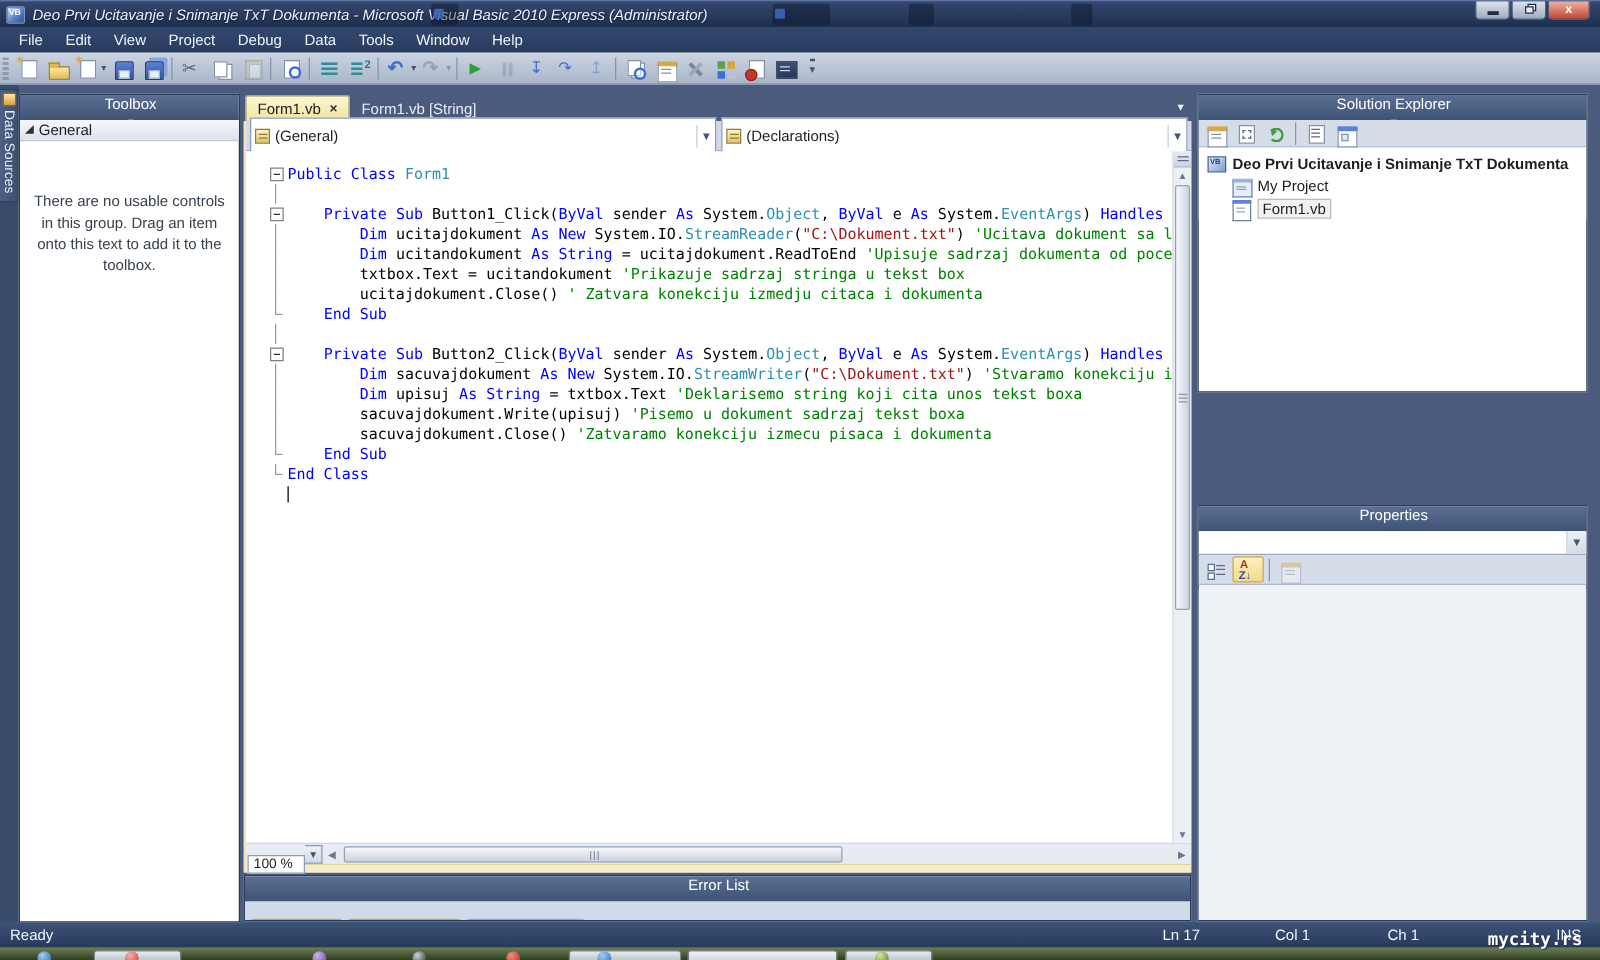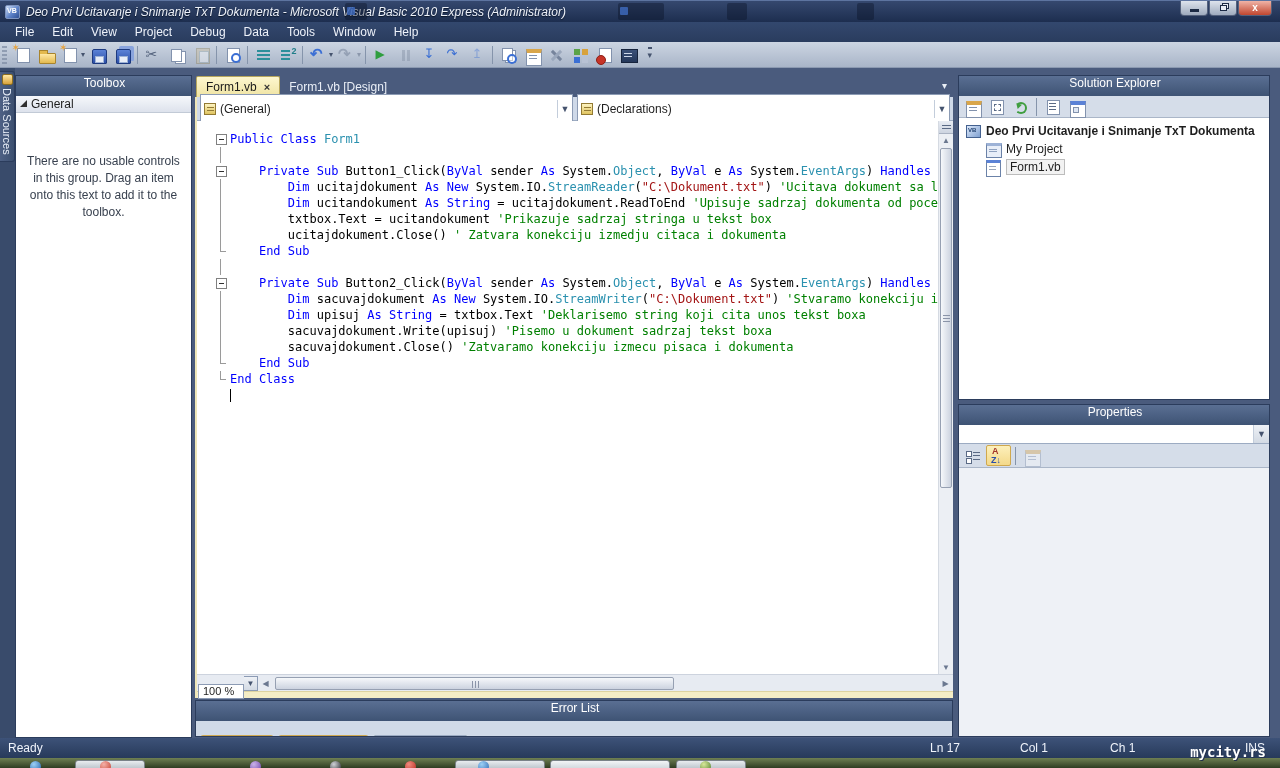--- a/index.html
+++ b/index.html
@@ -149,21 +149,21 @@
   .ebtn{height:22px;display:flex;align-items:center;gap:5px;padding:0 10px 0 5px;border:1px solid #9cabc2;border-radius:3px;background:#4d7c0f;font-size:11px;}
   .ebtn.on{background:linear-gradient(#fdf0bb,#f5dd8d);border-color:#cfa84e;}
   .eico{position:relative;flex:none;}
   .e-error{width:13px;height:13px;border-radius:50%;background:radial-gradient(circle at 35% 30%,#ef8276,#b5271b);}
   .e-error::after{content:"×";position:absolute;left:3.5px;top:-0.5px;color:#fff;font-size:10px;font-weight:bold;}
   .e-warning{width:0;height:0;border-left:7px solid transparent;border-right:7px solid transparent;border-bottom:12px solid #f0c33a;}
   .e-warning::after{content:"!";position:absolute;left:-1.5px;top:1px;font-size:9px;font-weight:bold;color:#5a4a00;}
   .e-message{width:13px;height:13px;border-radius:50%;background:radial-gradient(circle at 35% 30%,#9cc3f0,#3b6fd4);}
   .e-message::after{content:"i";position:absolute;left:5px;top:-0.5px;color:#fff;font-size:9px;font-weight:bold;}
   
-  .solexp{left:958px;top:7px;width:312px;height:325px;}
+  .solexp{left:958px;top:7px;width:312px;height:239px;}
   .stb{height:22px;background:#d5dde9;border-bottom:1px solid #aab6c8;display:flex;align-items:center;padding-left:2px;gap:1px;}
   .stb .tbtn{height:20px;min-width:22px;}
   .soltree{padding-top:4px;background:#fff;}
   .trow{height:18px;display:flex;align-items:center;gap:4px;}
   .tlabel{white-space:nowrap;}
   .tlabel.b{font-weight:bold;}
   .trow.sel .tlabel{background:#f2f2f2;border:1px solid #bcbcbc;padding:0 3px;}
   .ticon{position:relative;width:17px;height:16px;flex:none;}
   .ticon::before,.ticon::after{position:absolute;}
   .i-vb-project::before{content:"";left:1px;top:2px;width:13px;height:11px;background:linear-gradient(135deg,#dce8fa,#7fa0d0);border:1px solid #44618f;}
@@ -342,21 +342,21 @@
       <div class="tbx-empty">There are no usable controls in this group. Drag an item onto this text to add it to the toolbox.</div>
     </div>
 
     <div class="docwell">
       <div class="tabstrip" id="tabstrip">
         <div class="dtab act">
             <span>Form1.vb</span>
             <span class="tclose">×</span>
           </div>
           <div class="dtab">
-            <span>Form1.vb [Design]</span>
+            <span>Form1.vb [String]</span>
           </div>
           <span class="tabddl">▾</span>
       </div>
       <div class="docbody">
         <div class="navbar">
           <div class="combo">
             <span class="vbico"></span>
             <span>(General)</span>
             <span class="ar">▼</span>
           </div>

